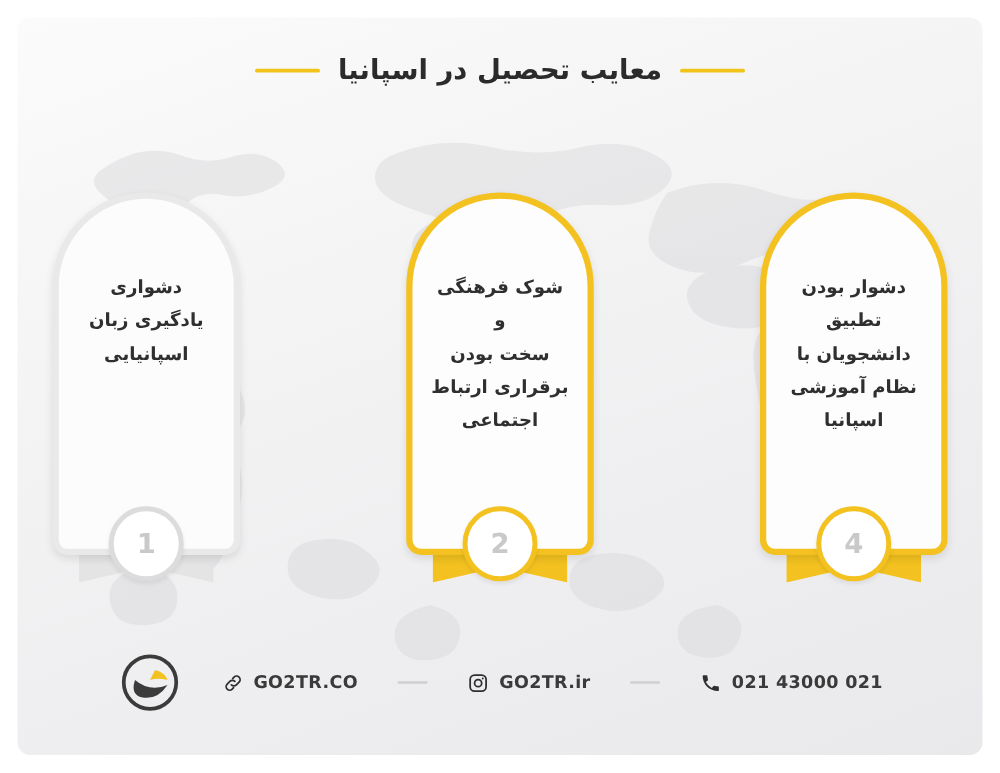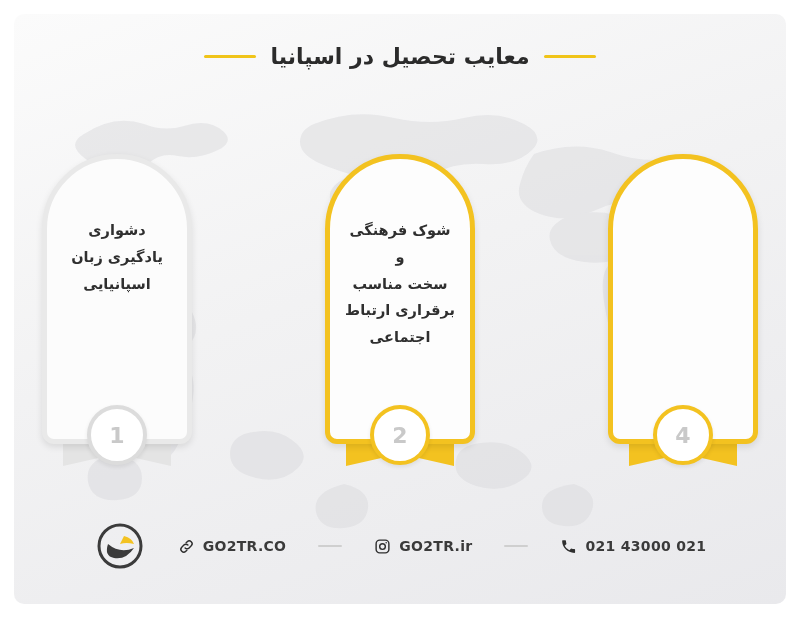--- a/index.html
+++ b/index.html
@@ -231,30 +231,34 @@
       <span class="title-rule"></span>
       <span class="title-text">معایب تحصیل در اسپانیا</span>
       <span class="title-rule"></span>
     </div>
 
     <div class="cards">
 
       <div class="card-wrap">
         <div class="tail" style="background:#f3c220;"></div>
         <div class="card">
+          <div class="card-text">دشوار بودن تطبیق
+دانشجویان با
+نظام آموزشی
+اسپانیا</div>
           <div class="card-number">4</div>
         </div>
       </div>
 
 
       <div class="card-wrap">
         <div class="tail" style="background:#f3c220;"></div>
         <div class="card">
           <div class="card-text">شوک فرهنگی و
-سخت مناسب
+سخت بودن
 برقراری ارتباط
 اجتماعی</div>
           <div class="card-number">2</div>
         </div>
       </div>
 
       <div class="card-wrap alt">
         <div class="tail" style="background:#e4e4e4;"></div>
         <div class="card alt">
           <div class="card-text">دشواری

